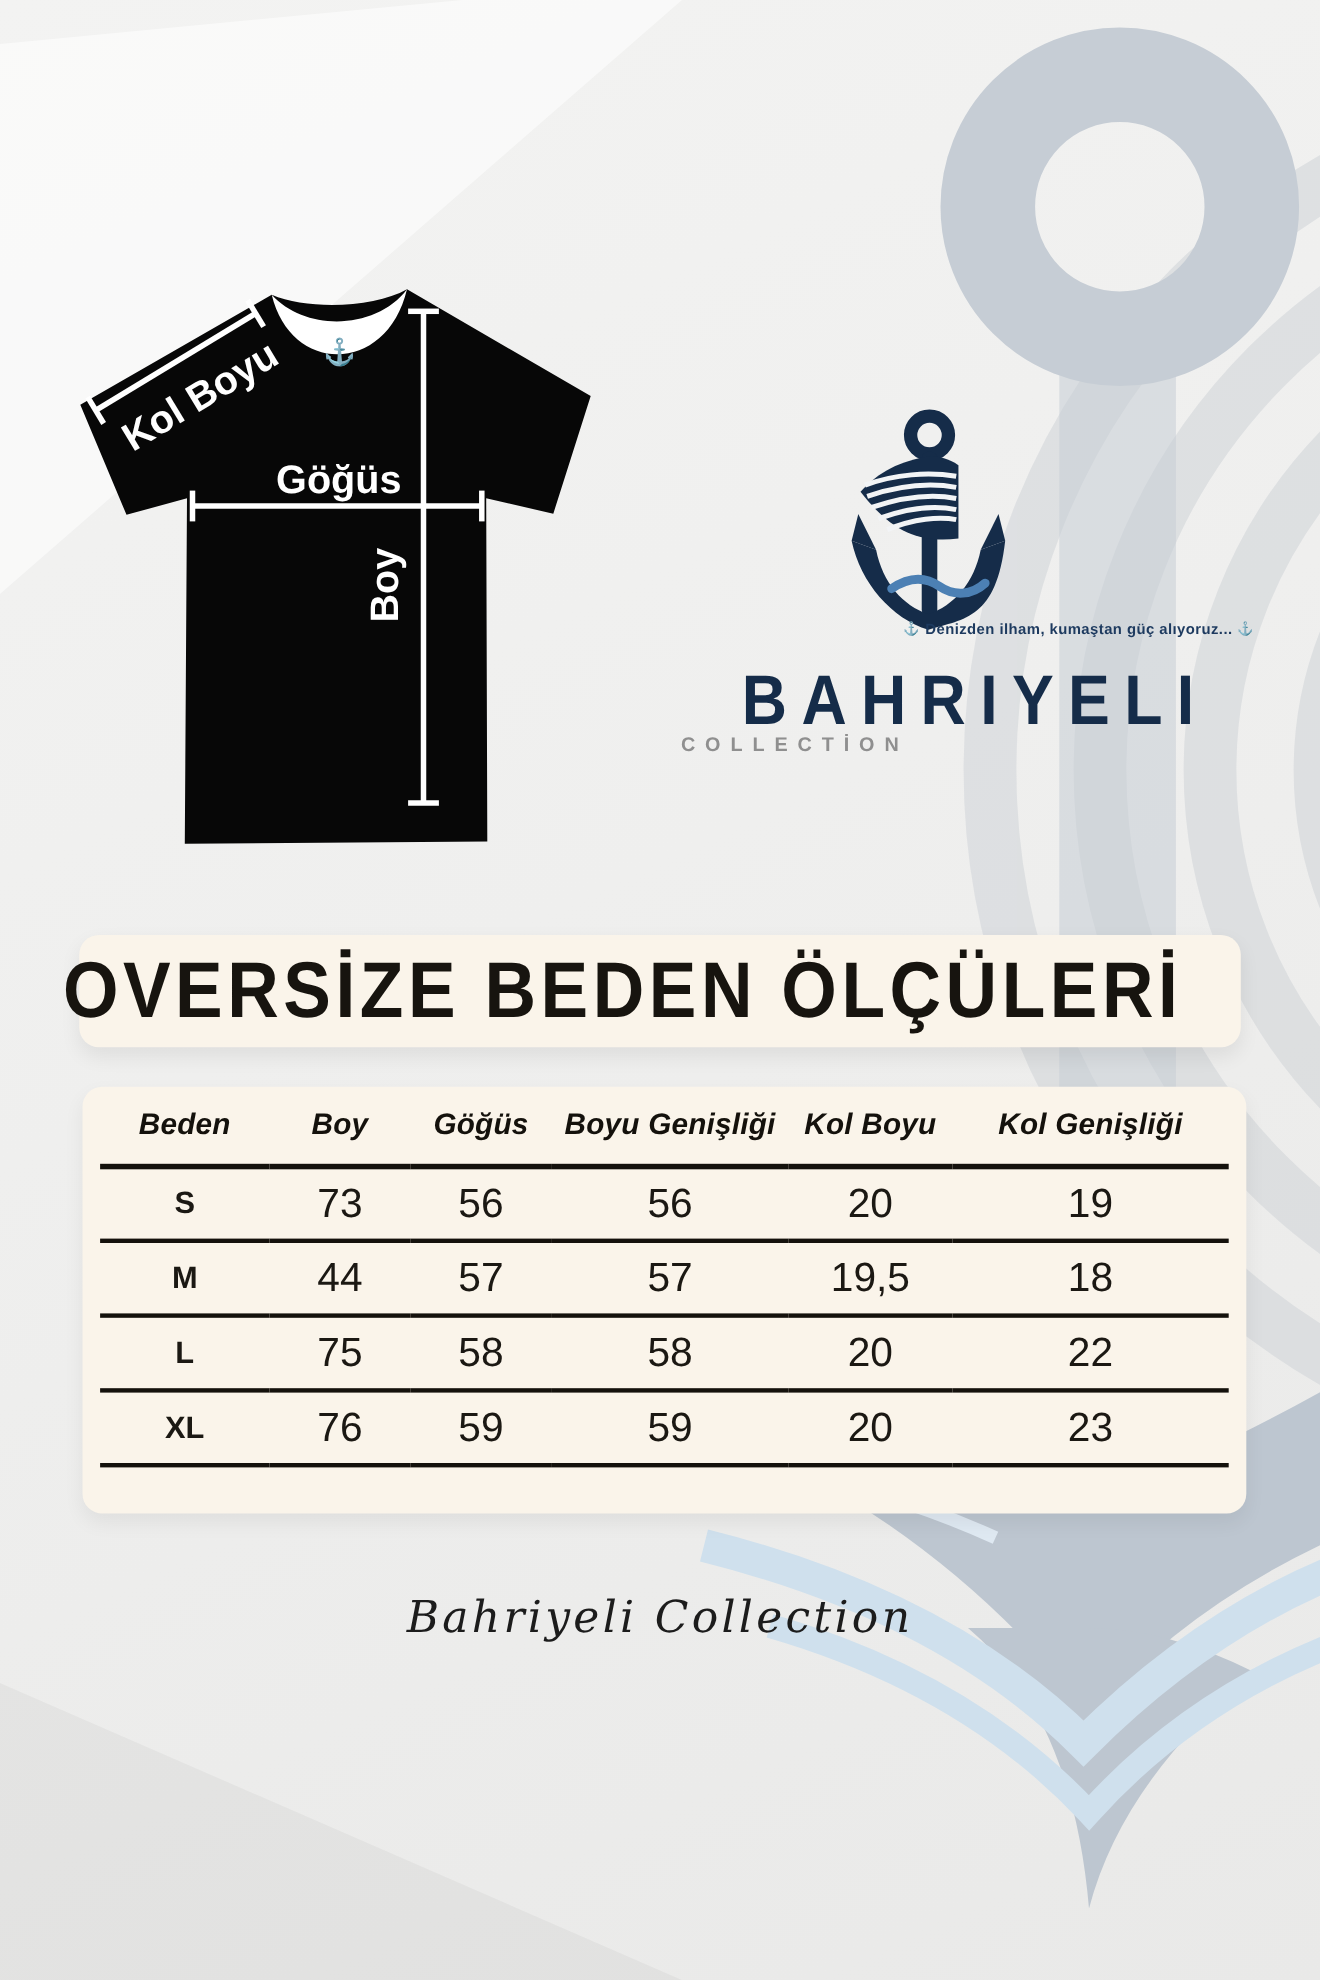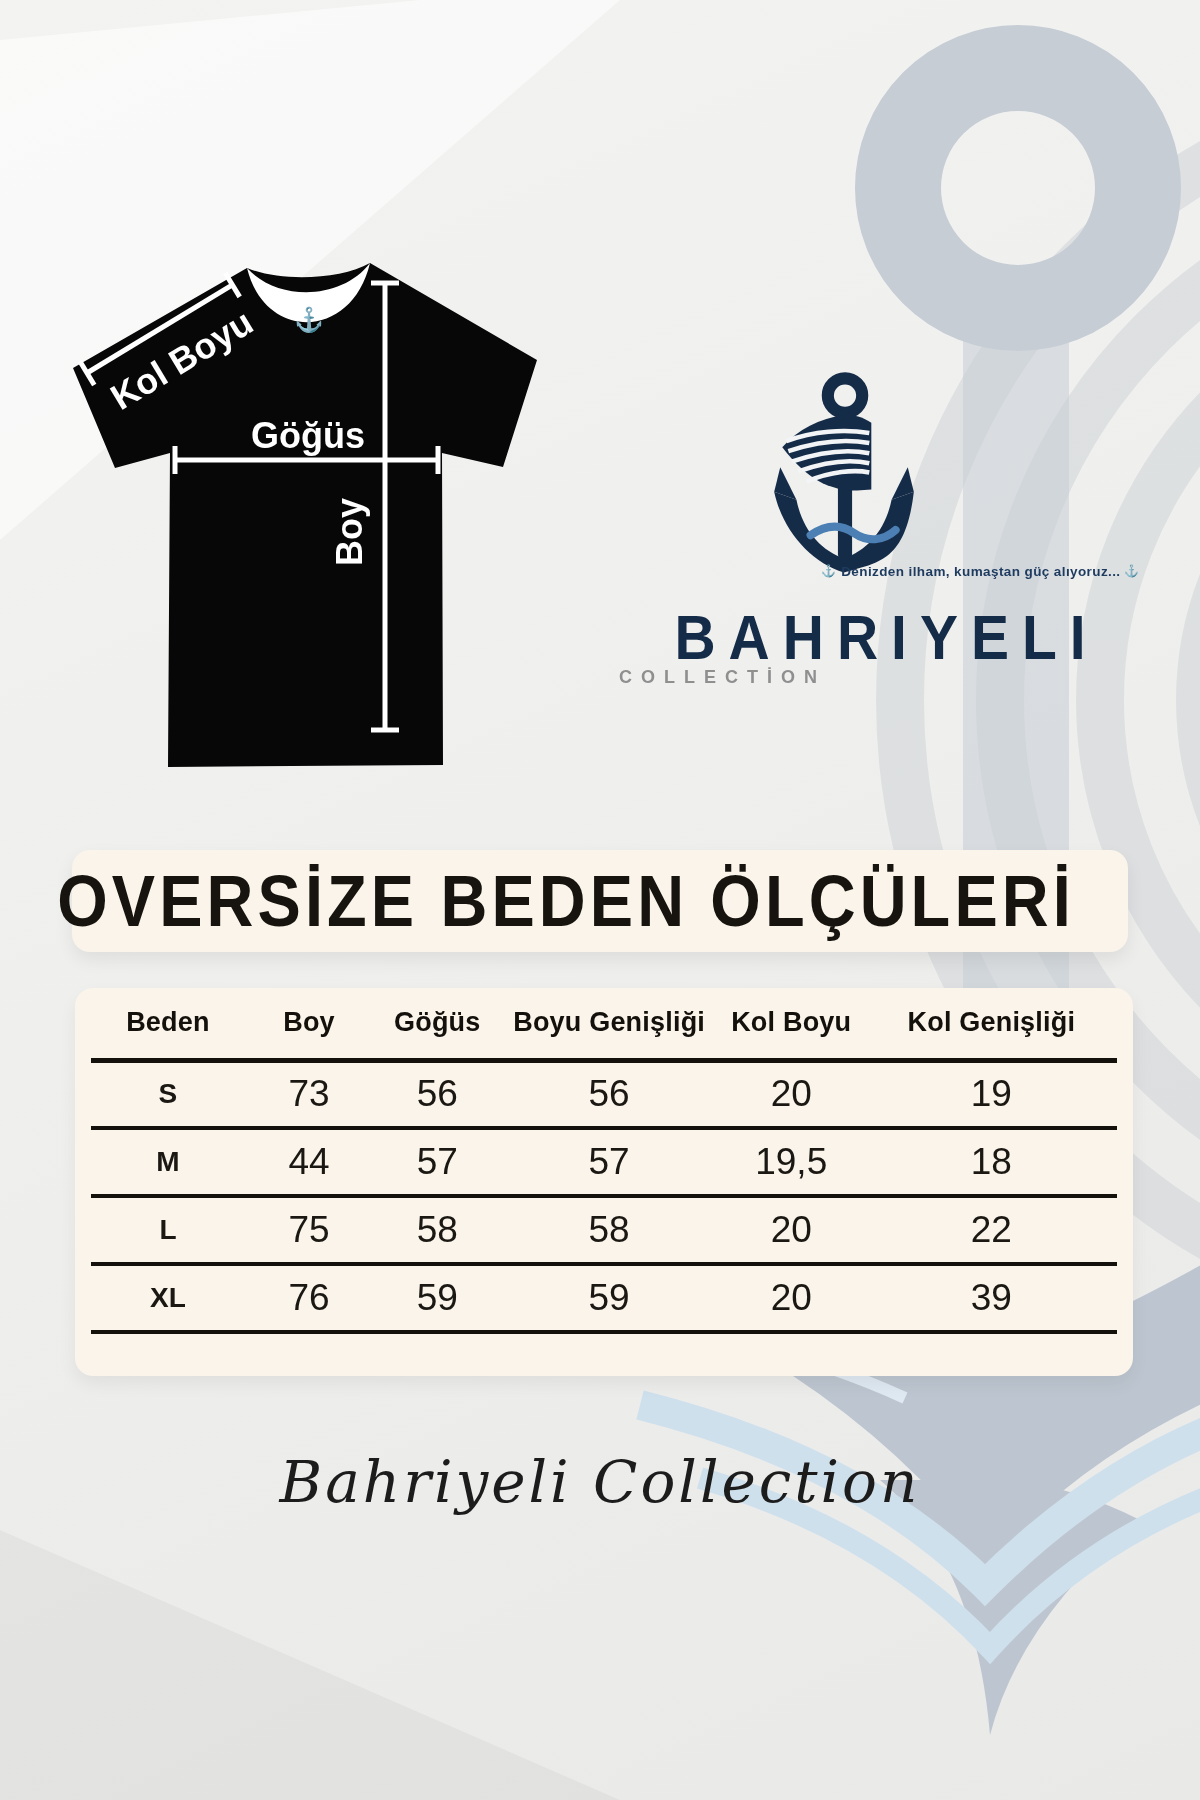--- a/index.html
+++ b/index.html
@@ -44,32 +44,32 @@
   
   .table-panel{
     position:absolute;left:75px;top:988px;width:1058px;height:388px;
     background:var(--cream,#faf4ea);border-radius:18px;padding:0 16px;
     box-shadow:0 8px 18px rgba(0,0,0,.06);
   }
   table.size-table{width:100%;border-collapse:collapse;}
   .size-table th{
     height:72px;font-size:27px;font-weight:bold;color:#14110c;
     border-bottom:5px solid #14110c;text-align:center;vertical-align:middle;
-    letter-spacing:.2px;white-space:nowrap;
+    letter-spacing:.2px;white-space:nowrap;font-style:italic;
   }
   .size-table td{
     height:68px;font-size:37px;color:#1b1813;text-align:center;vertical-align:middle;
     border-bottom:4px solid #14110c;font-weight:normal;
   }
   .size-table td.size-cell{font-weight:bold;font-size:28px;}
   
   .signature{
     position:absolute;left:0;top:1448px;width:1200px;text-align:center;
     font-family:"DejaVu Serif",serif;font-style:italic;
-    font-size:58px;color:#1c1c1c;letter-spacing:3px;
+    font-size:40px;color:#1c1c1c;letter-spacing:3px;
   }
   
   .tshirt{position:absolute;left:50px;top:250px;width:620px;height:560px;}
   .tshirt text{font-family:"Liberation Sans",sans-serif;font-weight:bold;fill:#ffffff;}
 </style>
 </head>
 <body>
 
 <div id="page" style="--navy: #152c49; --tagline-navy: #1d3a5f; --cream: #faf4ea; --collection-gray: #8f8f8f;">
 
@@ -203,21 +203,21 @@
             <td>58</td>
             <td>20</td>
             <td>22</td>
           </tr>
           <tr>
             <td class="size-cell">XL</td>
             <td>76</td>
             <td>59</td>
             <td>59</td>
             <td>20</td>
-            <td>39</td>
+            <td>23</td>
           </tr>
         </tbody>
     </table>
   </div>
 
   <div class="signature">Bahriyeli Collection</div>
 
 </div>
 
 </body></html>

